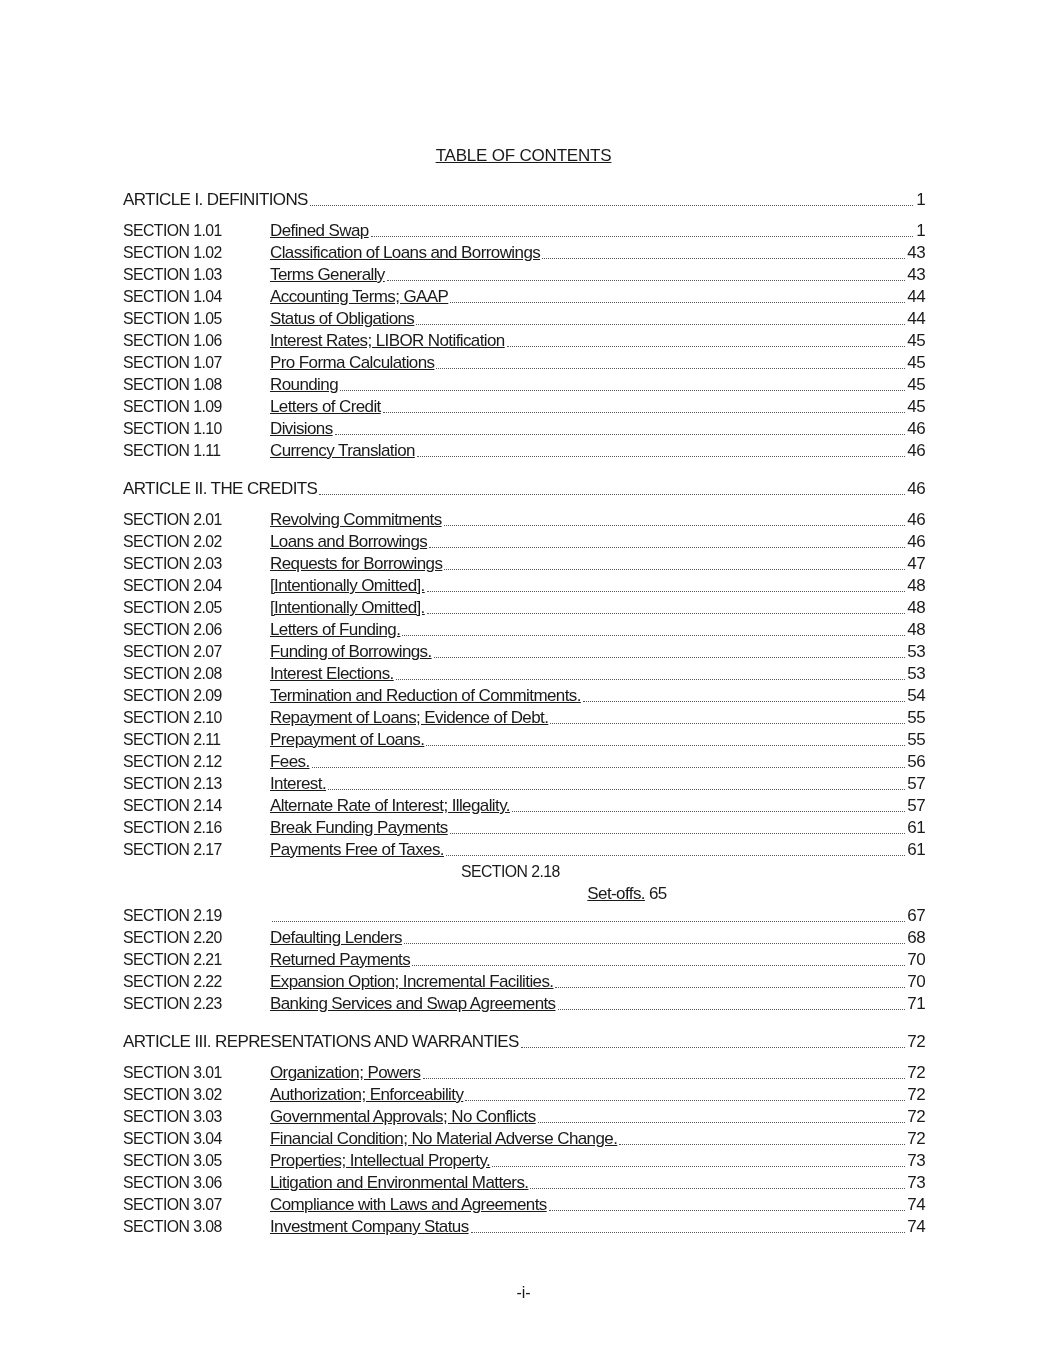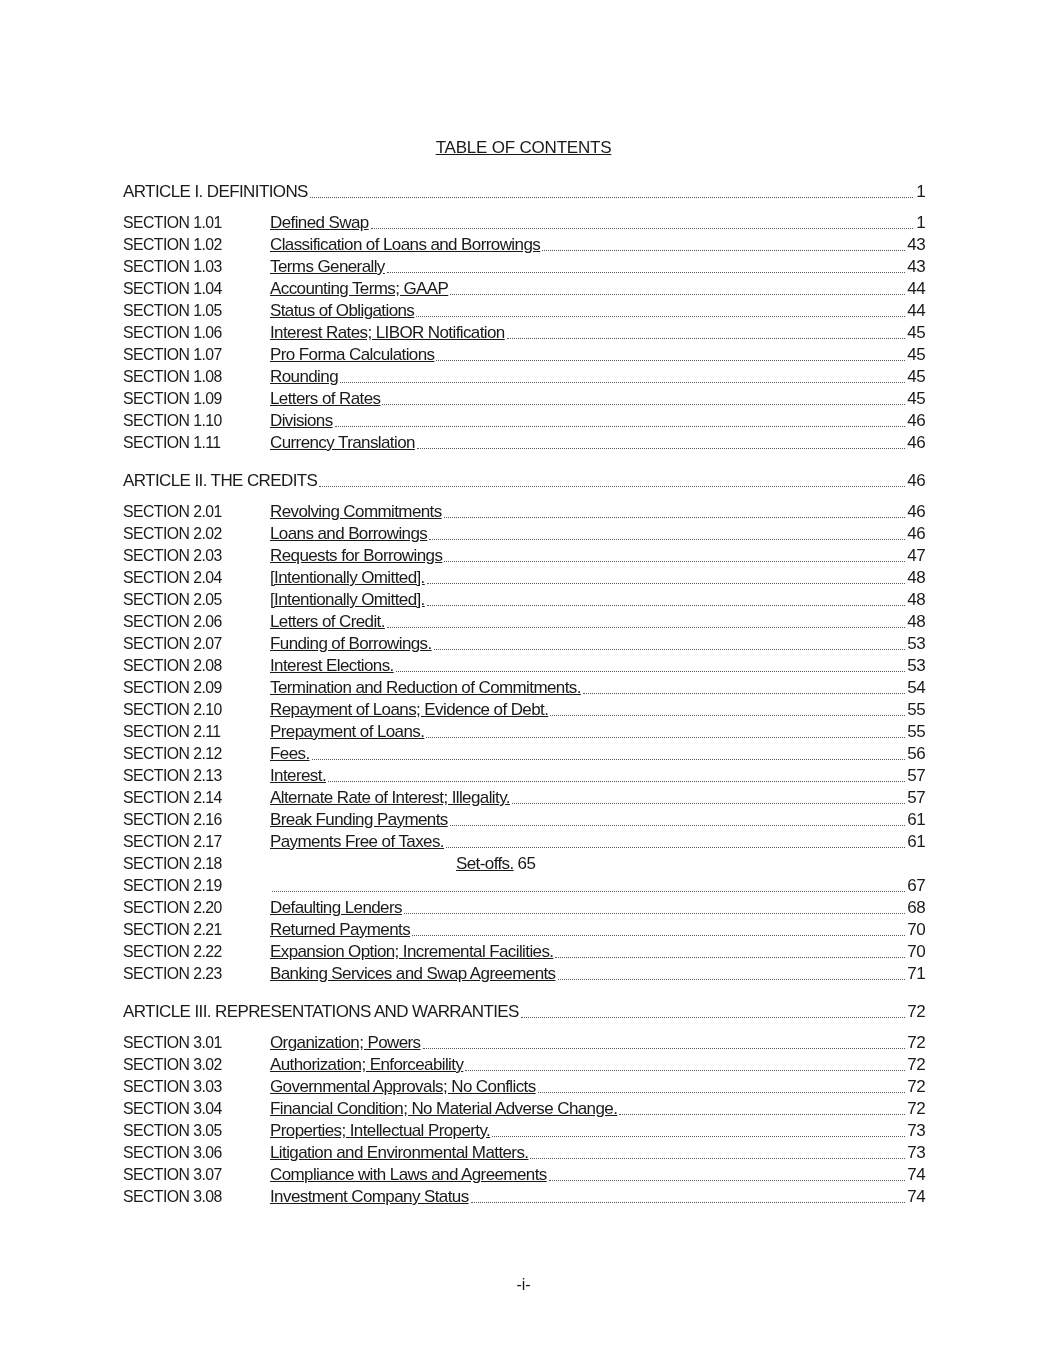--- a/index.html
+++ b/index.html
@@ -1,40 +1,40 @@
 <!DOCTYPE html>
 <html><head>
 <meta charset="utf-8">
 <style>
   html, body { margin: 0; padding: 0; background: #ffffff; }
   body {
     width: 1055px; height: 1365px; position: relative; overflow: hidden;
     font-family: "Liberation Sans Narrow", "Liberation Sans", sans-serif;
     color: #1a1a1a;
   }
-  .page { position: absolute; left: 0; top: 4px; width: 1055px; height: 1215px; }
+  .page { position: absolute; left: 0; top: 12px; width: 1055px; height: 1215px; }
   .title {
     position: absolute; top: 134px; left: 0; width: 1047px; text-align: center;
     font-size: 17px; text-decoration: underline; letter-spacing: -0.2px;
   }
   .toc { position: absolute; left: 123px; top: 176px; width: 802px; }
   .row {
     display: flex; align-items: flex-end; height: 22px; font-size: 17px;
     letter-spacing: -0.6px; line-height: 20px;
   }
   .row.article { margin-top: 16px; margin-bottom: 9px; }
   .row.article:first-child { margin-top: 0; }
   .sec-num { width: 147px; flex: 0 0 147px; white-space: nowrap; transform: scaleX(0.93); transform-origin: left; }
   .sec-title { text-decoration: underline; white-space: nowrap; transform-origin: left; }
   .art-title { white-space: nowrap; }
   .leader {
     flex: 1 1 auto; border-bottom: 1px dotted #555; margin: 0 2px 4px 2px; height: 1px;
   }
   .page-num { white-space: nowrap; text-align: right; min-width: 10px; }
-  .row.wrap { height: auto; align-items: center; }
+  .row.wrap { height: auto; flex-direction: column; align-items: center; margin-left: 20px; }
   .wrap-line1 { display: flex; height: 22px; align-items: flex-end; }
   .wrap-line2 { display: flex; height: 22px; align-items: flex-end; padding-left: 186px; }
   .footer {
     position: absolute; top: 1272px; left: 0; width: 1047px; text-align: center; font-size: 16px;
   }
 </style>
 </head>
 <body>
 
 <div class="page">
@@ -88,21 +88,21 @@
         <span class="page-num">45</span>
       </div>
       <div class="row">
         <span class="sec-num">SECTION 1.08</span>
         <span class="sec-title">Rounding</span>
         <span class="leader"></span>
         <span class="page-num">45</span>
       </div>
       <div class="row">
         <span class="sec-num">SECTION 1.09</span>
-        <span class="sec-title">Letters of Rates</span>
+        <span class="sec-title">Letters of Credit</span>
         <span class="leader"></span>
         <span class="page-num">45</span>
       </div>
       <div class="row">
         <span class="sec-num">SECTION 1.10</span>
         <span class="sec-title">Divisions</span>
         <span class="leader"></span>
         <span class="page-num">46</span>
       </div>
       <div class="row">
@@ -141,21 +141,21 @@
         <span class="page-num">48</span>
       </div>
       <div class="row">
         <span class="sec-num">SECTION 2.05</span>
         <span class="sec-title">[Intentionally Omitted].</span>
         <span class="leader"></span>
         <span class="page-num">48</span>
       </div>
       <div class="row">
         <span class="sec-num">SECTION 2.06</span>
-        <span class="sec-title">Letters of Credit.</span>
+        <span class="sec-title">Letters of Funding.</span>
         <span class="leader"></span>
         <span class="page-num">48</span>
       </div>
       <div class="row">
         <span class="sec-num">SECTION 2.07</span>
         <span class="sec-title">Funding of Borrowings.</span>
         <span class="leader"></span>
         <span class="page-num">53</span>
       </div>
       <div class="row">

